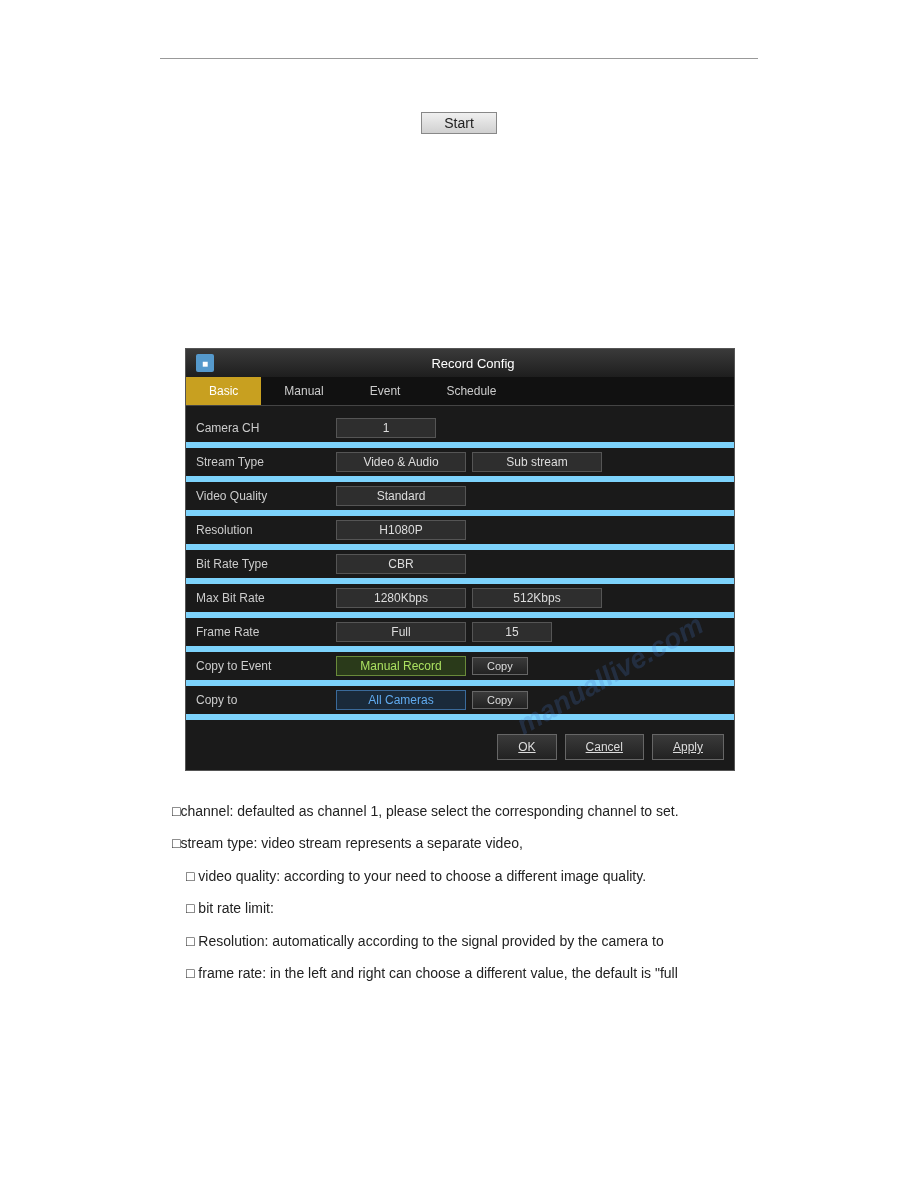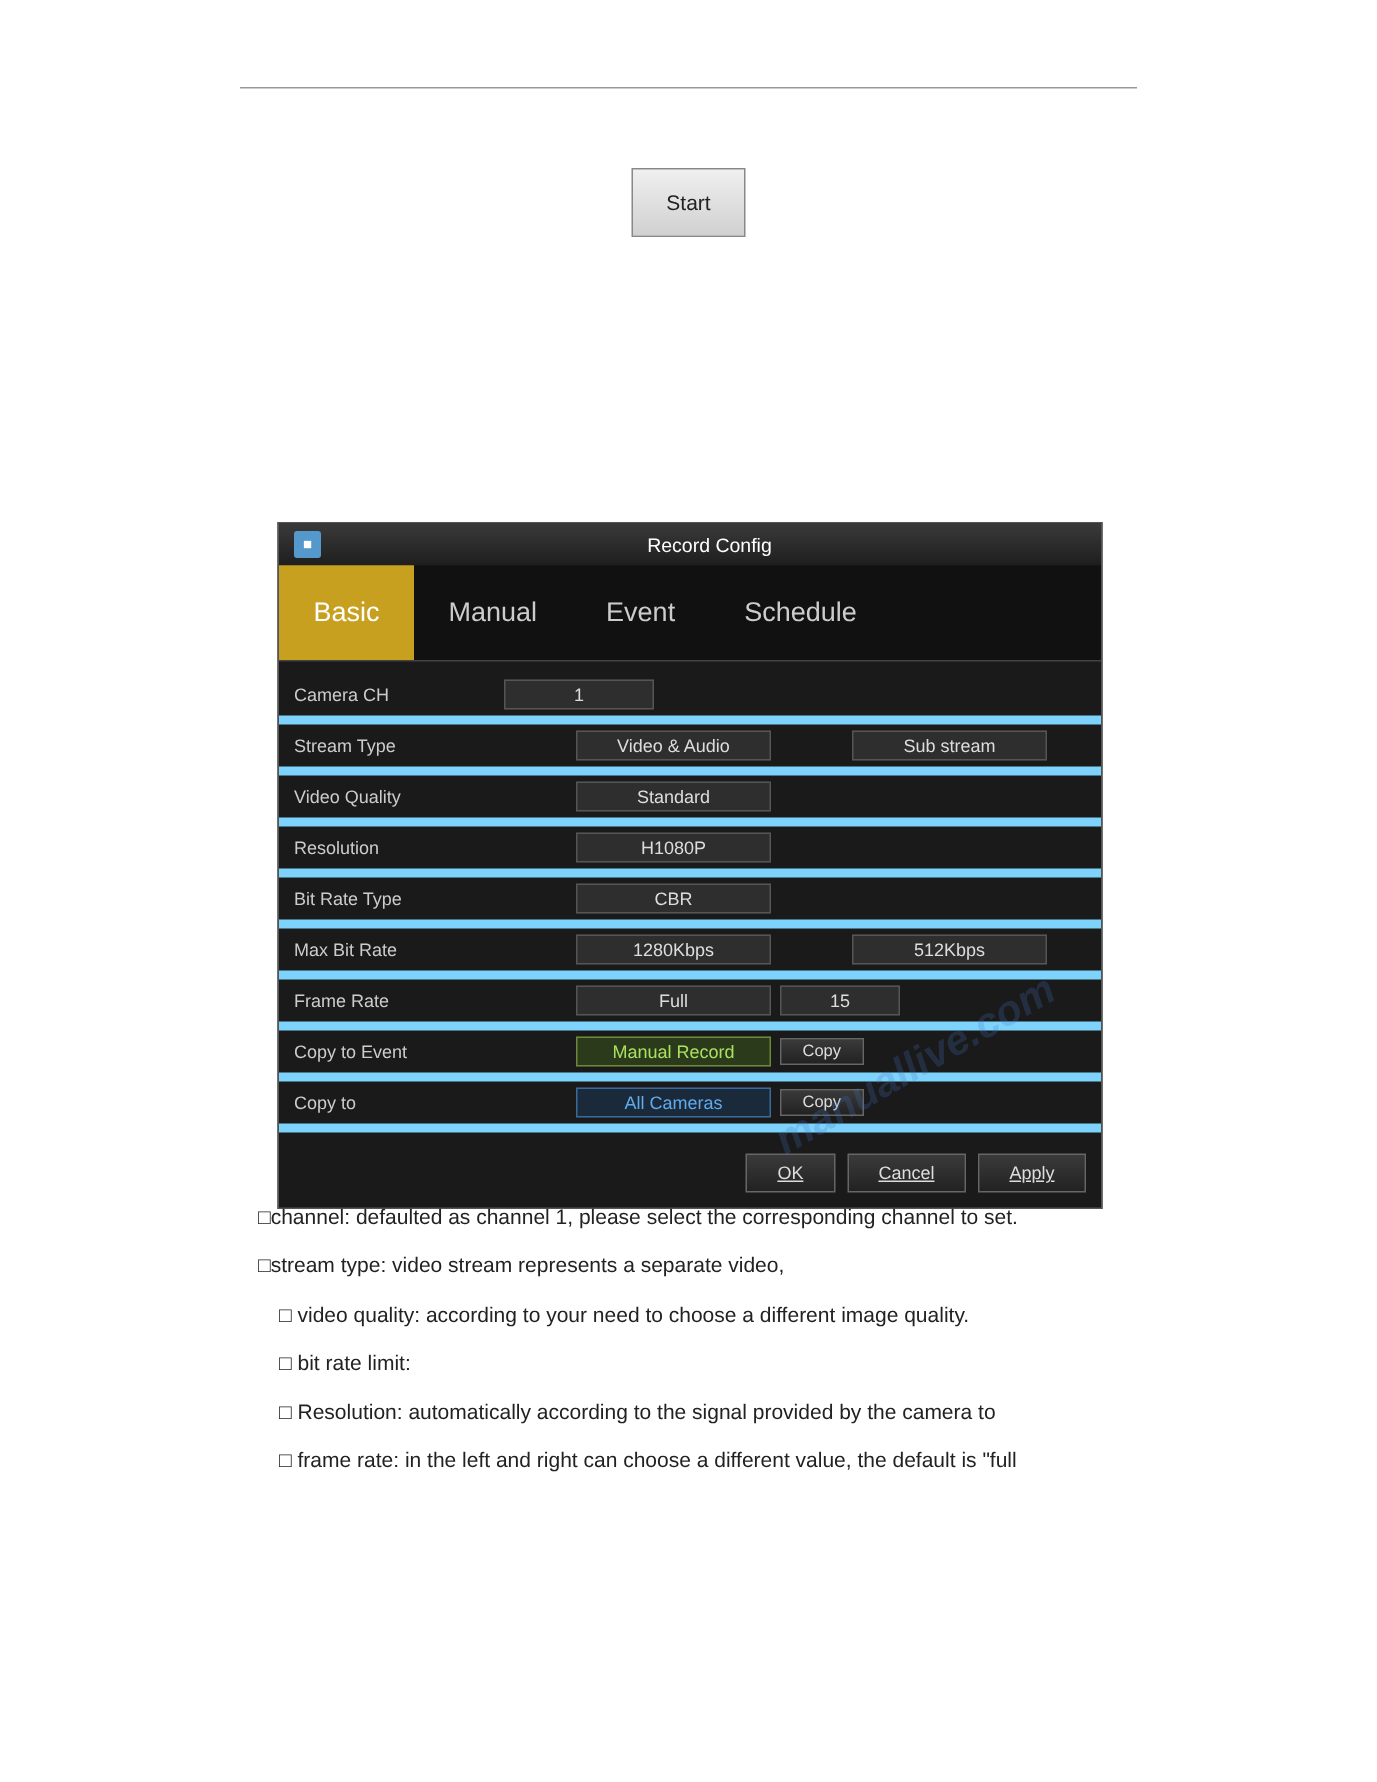--- a/index.html
+++ b/index.html
@@ -27,21 +27,21 @@
     .start-btn-wrap {
       position: absolute;
       top: 112px;
       left: 0; right: 0;
       display: flex;
       justify-content: center;
     }
     .start-btn {
       background: linear-gradient(to bottom, #f0f0f0, #d0d0d0);
       border: 1px solid #888;
-      padding: 14px 22px;
+      padding: 2px 22px;
       font-size: 14px;
       cursor: pointer;
       color: #222;
     }
 
     
     .screenshot-wrap {
       position: absolute;
       top: 348px;
       left: 185px;
@@ -75,22 +75,22 @@
       text-align: center;
     }
 
     
     .tab-bar {
       display: flex;
       background: #111;
       border-bottom: 1px solid #444;
     }
     .tab {
-      padding: 20px 22px;
-      font-size: 18px;
+      padding: 6px 22px;
+      font-size: 12px;
       color: #ccc;
       cursor: pointer;
       border: 1px solid transparent;
     }
     .tab.active {
       background: #c8a020;
       color: #fff;
       border-color: #c8a020;
     }
 
@@ -121,21 +121,21 @@
     }
     .val-box {
       background: #2e2e2e;
       border: 1px solid #555;
       color: #ddd;
       font-size: 12px;
       text-align: center;
       padding: 2px 8px;
       min-width: 100px;
     }
-    .val-box.wide { min-width: 130px; margin-left: 48px; }
+    .val-box.wide { min-width: 130px; }
     .val-box.narrow { min-width: 80px; }
 
     .copy-btn {
       background: linear-gradient(to bottom, #3a3a3a, #222);
       border: 1px solid #666;
       color: #ddd;
       font-size: 11px;
       padding: 2px 14px;
       cursor: pointer;
     }

